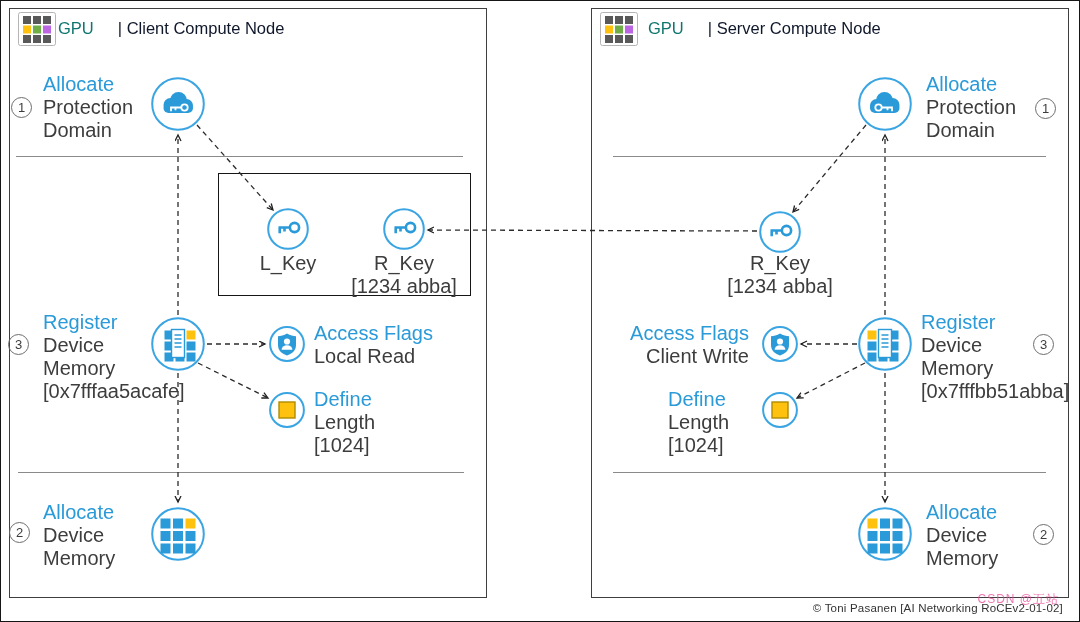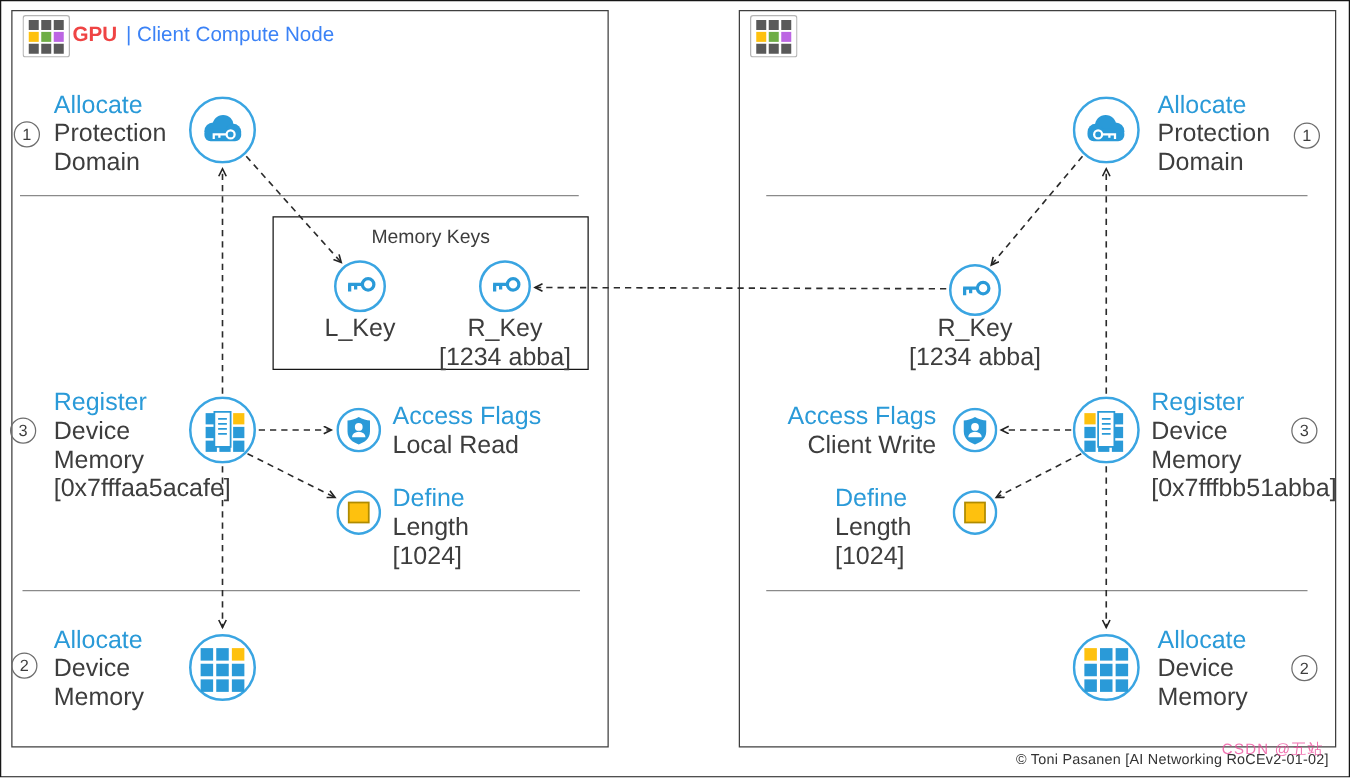--- a/index.html
+++ b/index.html
@@ -7,22 +7,22 @@
     position:relative;width:1080px;height:622px;background:#fff;
     font-family:"Liberation Sans",sans-serif;color:#3d3d3d;overflow:hidden;
     border:1px solid #161616;box-sizing:border-box;
   }
   .abs{position:absolute;}
   .panel{position:absolute;top:7px;width:478px;height:590px;border:1.5px solid #3f3f3f;background:#fff;box-sizing:border-box;}
   .hline{position:absolute;height:1.2px;background:#8a8a8a;}
   .txt{font-size:20px;line-height:23px;white-space:nowrap;}
   .blue{color:#2a9ad8;}
   .title{font-size:16.5px;white-space:nowrap;}
-  .title b{color:#ef4444;font-weight:bold;}
-  .title .rest{font-weight:normal;color:#3b82f6;margin-left:7px;}
+  .title b{color:#0f766e;font-weight:normal;}
+  .title .rest{font-weight:normal;color:#0f172a;margin-left:24px;}
   .step-circle{
     position:absolute;width:21px;height:21px;border:1.4px solid #6e6e6e;border-radius:50%;
     display:flex;align-items:center;justify-content:center;font-size:13px;color:#3d3d3d;box-sizing:border-box;
   }
   .mkbox{position:absolute;left:217px;top:172px;width:253px;height:123px;border:1.6px solid #161616;background:#fff;box-sizing:border-box;}
   .center{text-align:center;}
   .right{text-align:right;}
   .icon{position:absolute;line-height:0;}
   .connectors{position:absolute;left:0;top:0;z-index:3;}
   .icon{z-index:4;}
@@ -37,21 +37,20 @@
 
   <div class="panel" style="left:8px;"></div>
   <div class="panel" style="left:590px;"></div>
 
   <div class="hline" style="left:15px;top:155px;width:447px;"></div>
   <div class="hline" style="left:17px;top:471px;width:446px;"></div>
   <div class="hline" style="left:612px;top:155px;width:433px;"></div>
   <div class="hline" style="left:612px;top:471px;width:433px;"></div>
 
   <div class="mkbox"></div>
-  <div class="abs txt center txtblock" style="left:217px;top:177px;width:253px;font-size:15.5px;">Memory Keys</div>
 
   <svg class="connectors" width="1080" height="622">
     <defs>
       <marker id="arrw" markerWidth="10" markerHeight="9" refX="6.5" refY="3.5" orient="auto" markerUnits="userSpaceOnUse">
         <path d="M0.5,0.5 L6.5,3.5 L0.5,6.5" fill="none" stroke="#222" stroke-width="1.3"></path>
       </marker>
     </defs>
     <g stroke="#2b2b2b" stroke-width="1.3" stroke-dasharray="5 4" fill="none">
       <line x1="177" y1="314" x2="177" y2="134" marker-end="url(#arrw)"></line>
       <line x1="196" y1="124" x2="272" y2="209" marker-end="url(#arrw)"></line>
@@ -218,20 +217,23 @@
           <rect x="25" y="4" width="8" height="8" fill="#595959"></rect>
         <rect x="5" y="13.5" width="8" height="8" fill="#fec10e"></rect>
           <rect x="15" y="13.5" width="8" height="8" fill="#6fae46"></rect>
           <rect x="25" y="13.5" width="8" height="8" fill="#bc66e3"></rect>
         <rect x="5" y="23" width="8" height="8" fill="#595959"></rect>
           <rect x="15" y="23" width="8" height="8" fill="#595959"></rect>
           <rect x="25" y="23" width="8" height="8" fill="#595959"></rect>
       </g>
     </svg>
   </div>
+  <div class="abs title txtblock" style="left:647px;top:18px;">
+    <b>GPU</b><span class="rest">| Server Compute Node</span>
+  </div>
 
   <div class="icon" style="left:857px;top:76px;">
     <svg width="54" height="54" viewBox="0 0 54 54">
       <circle cx="27" cy="27" r="25.8" fill="#fff" stroke="#3aa5e2" stroke-width="2"></circle>
       <g transform="scale(-1,1) translate(-54,0)">
         <g fill="#2a9ad8">
           <circle cx="19.5" cy="28" r="7"></circle>
             <circle cx="27.5" cy="23.5" r="8.5"></circle>
             <circle cx="35.5" cy="28.5" r="6.5"></circle>
           <rect x="12.5" y="26" width="29.5" height="10" rx="5"></rect>

